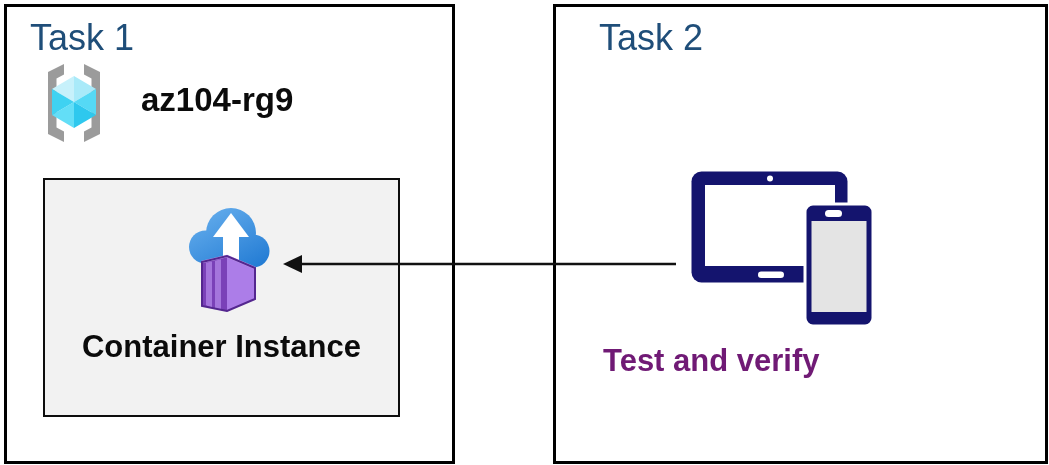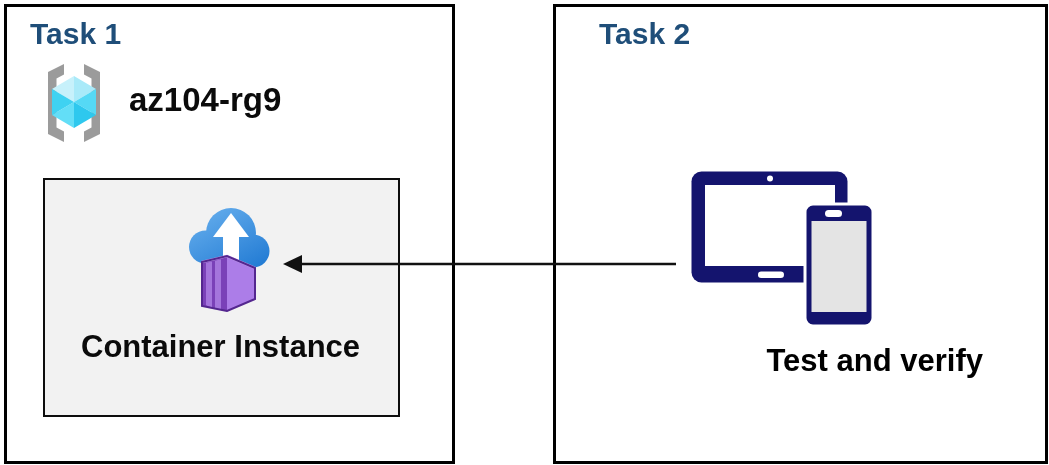--- a/index.html
+++ b/index.html
@@ -7,43 +7,43 @@
     position:relative;width:1049px;height:465px;background:#ffffff;
     font-family:"Liberation Sans","DejaVu Sans",sans-serif;overflow:hidden;
   }
   .task-box{
     position:absolute;top:4px;height:454px;
     border:3px solid #000000;background:#ffffff;box-sizing:content-box;
   }
   .task1{left:4px;width:445px;}
   .task2{left:553px;width:489px;}
   .task-title{
-    position:absolute;font-size:30px;font-weight:bold;color:#1F4E79;
+    position:absolute;font-size:36px;font-weight:normal;color:#1F4E79;
     letter-spacing:0px;white-space:nowrap;
   }
   .title1{left:23px;top:10px;}
   .title2{left:28px;top:10px;margin-left:15px;}
   .rg-icon{position:absolute;left:26px;top:56px;width:82px;height:80px;}
   .rg-name{
-    position:absolute;left:122px;top:74px;font-size:33px;font-weight:bold;
+    position:absolute;left:134px;top:74px;font-size:33px;font-weight:bold;
     color:#0b0b0b;white-space:nowrap;
   }
   .ci-box{
     position:absolute;left:36px;top:171px;width:353px;height:235px;
     background:#F2F2F2;border:2px solid #0d0d0d;
   }
   .ci-icon{position:absolute;left:141px;top:20px;width:88px;height:112px;}
   .ci-label{
-    position:absolute;left:0;top:149px;width:100%;
-    font-size:31px;font-weight:bold;color:#0b0b0b;white-space:nowrap;padding-left:36px;
+    position:absolute;left:0;top:149px;width:100%;text-align:center;
+    font-size:31px;font-weight:bold;color:#0b0b0b;white-space:nowrap;
   }
   .devices-icon{position:absolute;left:134px;top:163px;width:184px;height:158px;}
   .devices-label{
-    position:absolute;left:47px;top:336px;width:380px;text-align:right;
-    font-size:31px;font-weight:bold;color:#000000;white-space:nowrap;
+    position:absolute;left:47px;top:336px;width:380px;text-align:left;
+    font-size:31px;font-weight:bold;color:#701a75;white-space:nowrap;
   }
   .arrow-overlay{
     position:absolute;left:0;top:0;width:1049px;height:465px;pointer-events:none;
   }
 </style>
 </head>
 <body>
 
 <div class="stage">
 

